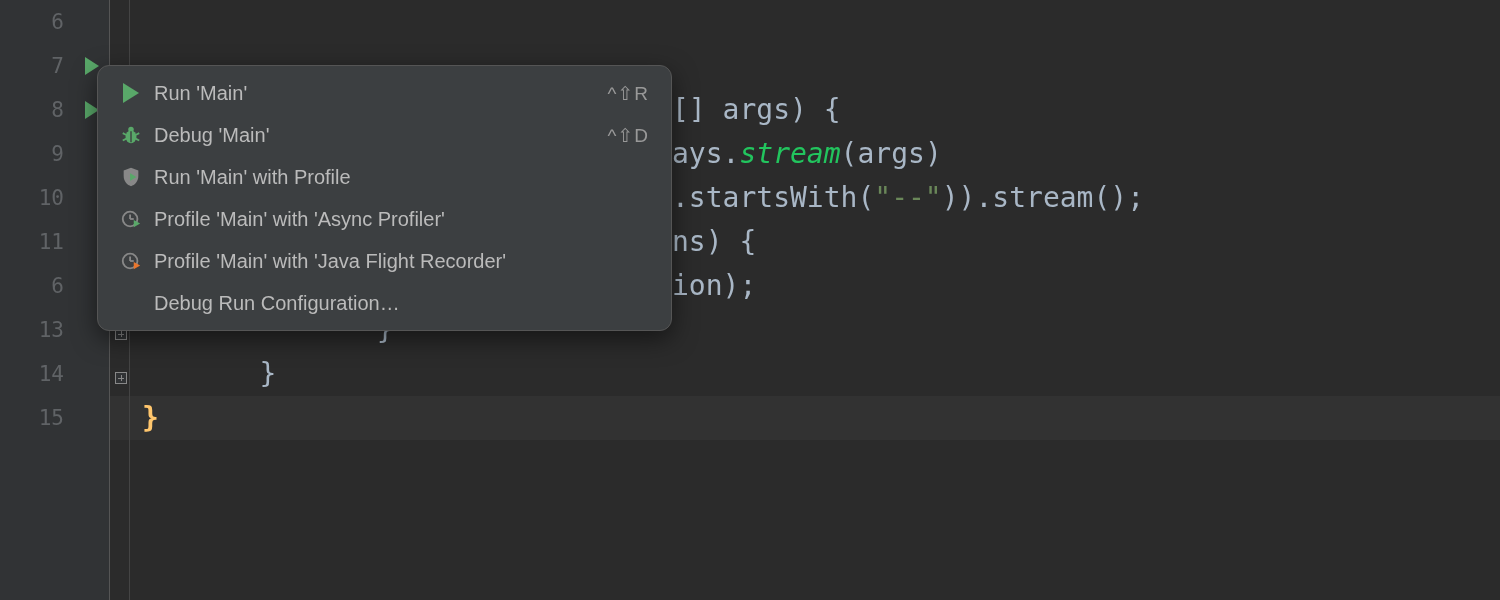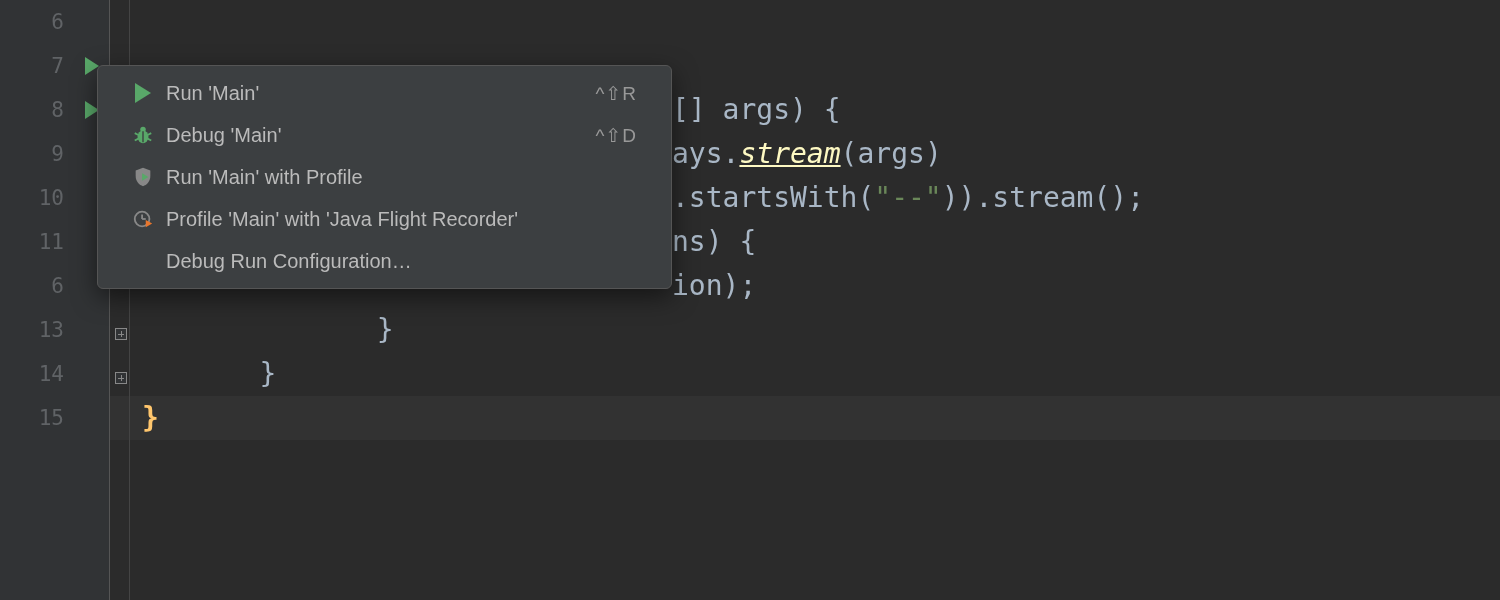--- a/index.html
+++ b/index.html
@@ -74,35 +74,35 @@
   .fold-mark.close::after { top:2px; bottom:2px; left:5px; width:1px; }
   .code-line {
     height: 44px;
     line-height: 44px;
     padding-left: 32px;
     white-space: pre;
     font-size: 28px;
   }
   .code-line.highlight { background: #323232; }
   .tok-id { color: #a9b7c6; }
-  .tok-method { color: #fef9c3; font-style: italic; text-decoration: underline; }
+  .tok-method { color: #22c55e; font-style: italic; }
   .tok-str { color: #6a8759; }
   .tok-punc { color: #a9b7c6; }
   .tok-yellow { color: #ffc66d; font-weight: bold; }
 
   .context-menu {
     position: absolute;
     top: 65px;
     left: 97px;
     width: 575px;
     background: #3c3f41;
     border: 1px solid #555;
-    border-radius: 6px;
+    border-radius: 12px;
     box-shadow: 0 8px 24px rgba(0,0,0,0.5);
-    padding: 6px 16px;
+    padding: 6px 4px;
     font-family: -apple-system, "Segoe UI", sans-serif;
     font-size: 20px;
     color: #bbbbbb;
     z-index: 10;
   }
   .menu-item {
     height: 42px;
     display: flex;
     align-items: center;
     padding: 0 18px 0 14px;
@@ -216,20 +216,32 @@
     </span>
     <span class="mi-label">Run 'Main' with Profile</span>
     <span class="mi-shortcut"></span>
   </div>
   <div class="menu-item">
     <span class="mi-icon clock-icon">
       <svg width="22" height="22" viewBox="0 0 24 24">
           <circle cx="11" cy="12" r="8" fill="none" stroke="#888" stroke-width="2"></circle>
           <line x1="11" y1="12" x2="11" y2="7" stroke="#888" stroke-width="2"></line>
           <line x1="11" y1="12" x2="15" y2="12" stroke="#888" stroke-width="2"></line>
+          <polygon points="15,13 22,17 15,21" fill="#59a869"></polygon>
+        </svg>
+    </span>
+    <span class="mi-label">Profile 'Main' with 'Async Profiler'</span>
+    <span class="mi-shortcut"></span>
+  </div>
+  <div class="menu-item">
+    <span class="mi-icon clock-icon">
+      <svg width="22" height="22" viewBox="0 0 24 24">
+          <circle cx="11" cy="12" r="8" fill="none" stroke="#888" stroke-width="2"></circle>
+          <line x1="11" y1="12" x2="11" y2="7" stroke="#888" stroke-width="2"></line>
+          <line x1="11" y1="12" x2="15" y2="12" stroke="#888" stroke-width="2"></line>
           <polygon points="15,13 22,17 15,21" fill="#e8762d"></polygon>
         </svg>
     </span>
     <span class="mi-label">Profile 'Main' with 'Java Flight Recorder'</span>
     <span class="mi-shortcut"></span>
   </div>
   <div class="menu-item">
     <span class="mi-icon"></span>
     <span class="mi-label">Debug Run Configuration…</span>
     <span class="mi-shortcut"></span>

